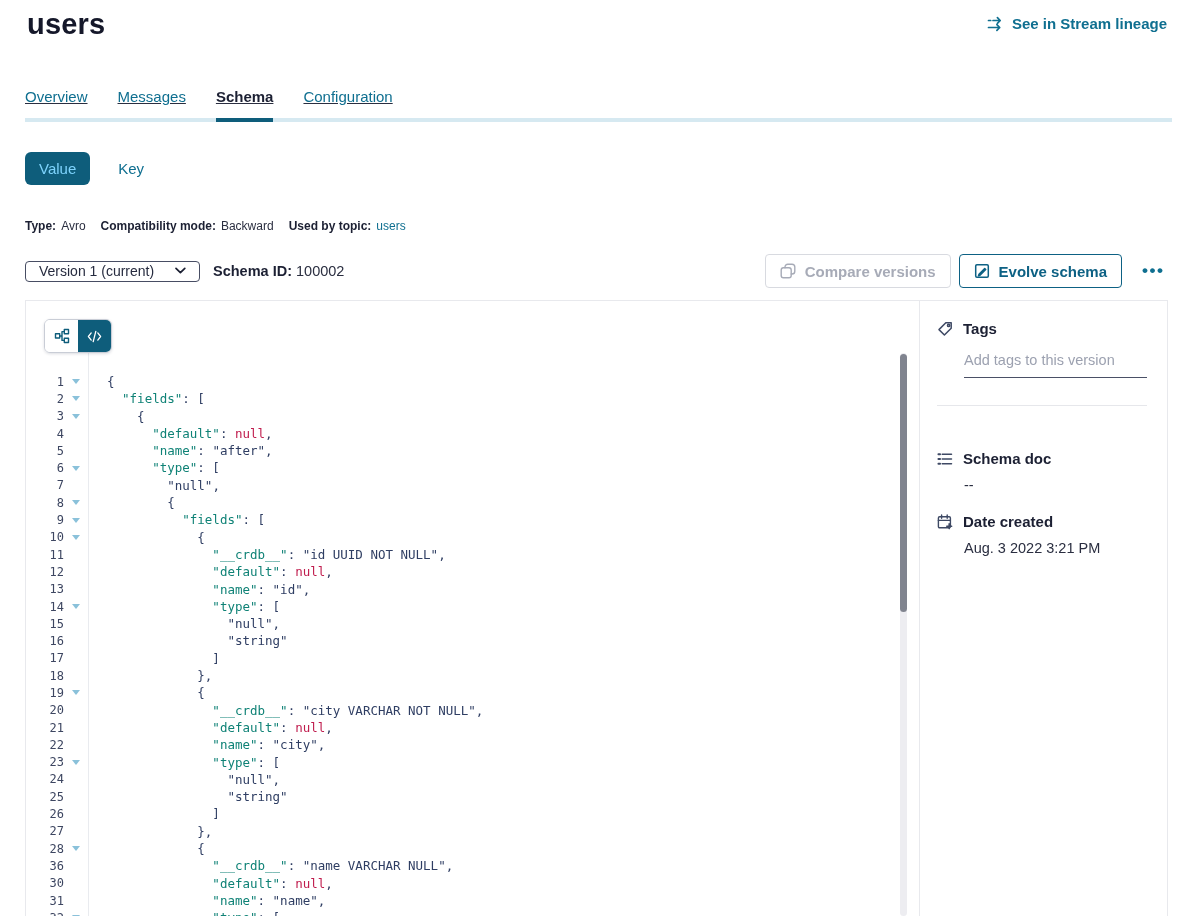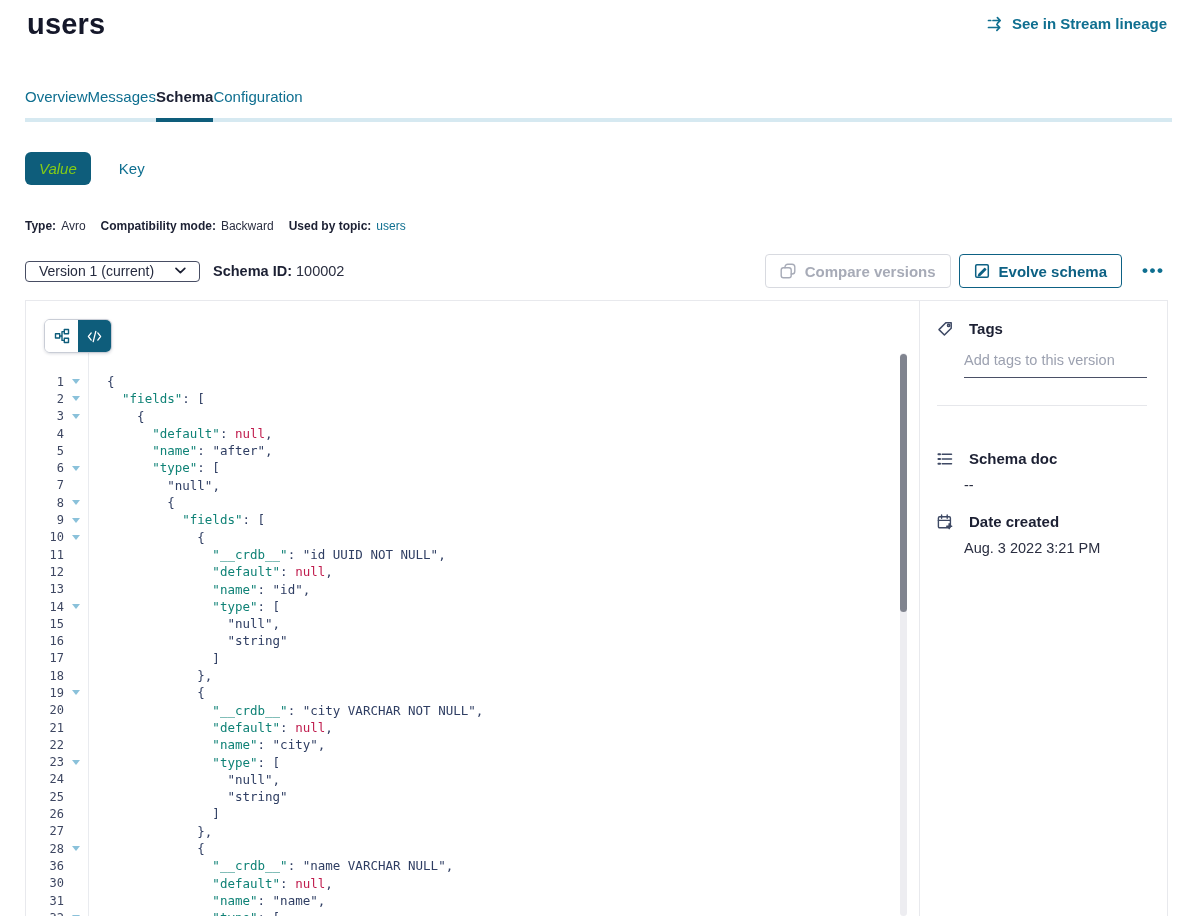--- a/index.html
+++ b/index.html
@@ -20,31 +20,31 @@
   *{box-sizing:border-box;}
   body{margin:0;background:#fff;}
   .page{position:relative;width:1189px;height:916px;overflow:hidden;background:#fff;
         font-family:"Liberation Sans",sans-serif;color:var(--text_body);}
 
   .title{position:absolute;left:27px;top:8px;margin:0;font-size:29px;font-weight:700;
          color:#15182a;letter-spacing:.2px;}
   .lineage{position:absolute;right:22px;top:15px;display:flex;align-items:center;gap:8px;
            color:var(--link_teal);font-size:15px;font-weight:600;cursor:pointer;text-decoration:none;}
 
-  .tabs{position:absolute;left:25px;right:17px;top:88px;display:flex;
-        border-bottom:4px solid var(--tab_track);}
+  .tabs{position:absolute;left:25px;right:17px;top:88px;display:flex;gap:30px;
+        border-bottom:4px solid var(--tab_track);text-decoration:underline;}
   .tab{padding-bottom:13px;font-size:15px;font-weight:500;color:var(--link_teal);
        position:relative;cursor:pointer;}
   .tab.active{color:var(--text_dark);font-weight:600;}
   .tab.active::after{content:"";position:absolute;left:0;right:0;bottom:-4px;height:4px;
        background:var(--accent_teal_dark);}
 
   .vk{position:absolute;left:25px;top:152px;display:flex;align-items:center;gap:28px;}
-  .vk .value{height:33px;padding:0 14px;background:var(--accent_teal_dark);color:#84cc16;
-       border:none;border-radius:6px;font-size:15px;font-family:inherit;cursor:pointer;font-style:italic;}
+  .vk .value{height:33px;padding:0 14px;background:var(--accent_teal_dark);color:#7dd3fc;
+       border:none;border-radius:6px;font-size:15px;font-family:inherit;cursor:pointer;}
   .vk .key{color:var(--link_teal);font-size:15px;font-weight:500;background:none;border:none;
        font-family:inherit;cursor:pointer;padding:0;}
 
   .meta{position:absolute;left:25px;top:219px;font-size:12px;display:flex;gap:15px;}
   .meta .grp{display:flex;gap:5px;}
   .meta b{color:var(--text_dark);font-weight:700;}
   .meta .lk{color:var(--link_teal);cursor:pointer;}
 
   .controls{position:absolute;left:25px;right:21px;top:253px;height:36px;display:flex;align-items:center;}
   .select{width:175px;height:21px;border:1px solid #474d63;border-radius:4px;background:#fff;
@@ -76,21 +76,21 @@
   .tri{width:0;height:0;border-left:4px solid transparent;border-right:4px solid transparent;
        border-top:5px solid var(--fold_marker);}
   .ct{padding-left:19px;white-space:pre;font:12.5px/17.3px "DejaVu Sans Mono",monospace;}
   .tk{color:var(--syntax_key);} .ts{color:var(--syntax_string);}
   .tn{color:var(--syntax_null);} .tp{color:var(--syntax_punct);}
 
   .sbar{position:absolute;right:12px;top:52px;bottom:0;width:7px;border-radius:4px;background:#ededf1;}
   .sbthumb{position:absolute;left:0;top:1px;width:7px;height:258px;border-radius:4px;background:#80848f;cursor:pointer;}
 
   .sidebar{width:248px;flex:none;border-left:1px solid var(--border);padding:19px 20px 0 17px;}
-  .sechead{display:flex;align-items:center;gap:16px;color:var(--text_dark);font-size:15px;font-weight:700;}
+  .sechead{display:flex;align-items:center;gap:10px;color:var(--text_dark);font-size:15px;font-weight:700;}
   .sechead svg{color:#3e4964;flex:none;}
   .tagsinput{display:block;width:calc(100% - 27px);margin:15px 0 0 27px;border:none;
        border-bottom:1px solid #4a5066;font-size:14.5px;padding:0 0 9px;outline:none;
        background:transparent;font-family:inherit;color:var(--text_body);}
   .tagsinput::placeholder{color:var(--muted);}
   .sbdivider{border:none;border-top:1px solid #e6e7eb;margin:27px 0 0;}
   .sec-doc{margin-top:44px;}
   .sec-date{margin-top:20px;}
   .secval{margin:10px 0 0 27px;font-size:14.5px;color:#2a2e40;}
 </style>

